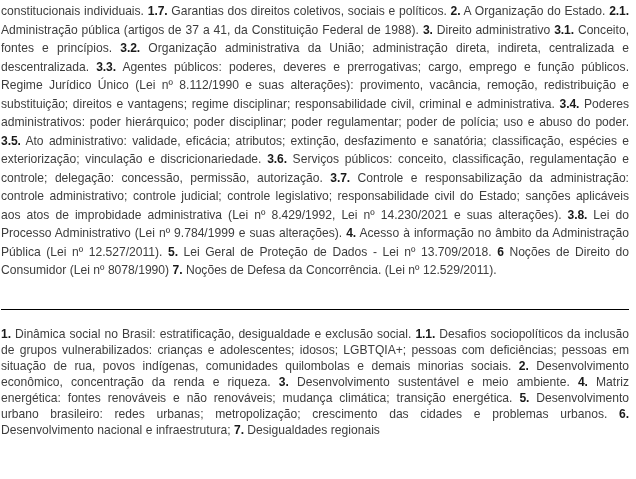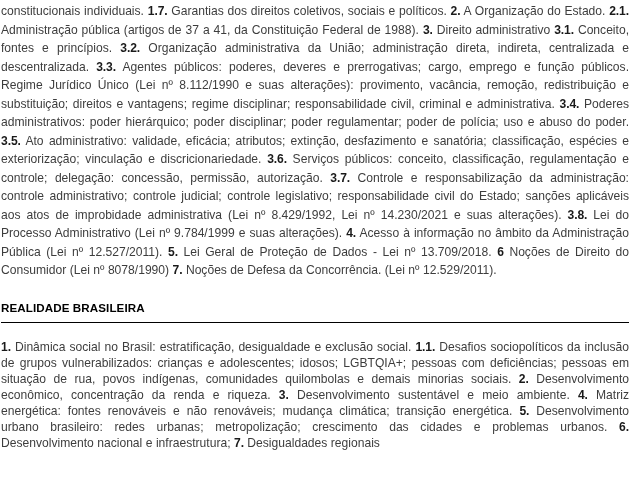--- a/index.html
+++ b/index.html
@@ -70,21 +70,20 @@
 </style>
 </head>
 <body>
 
 <div class="page">
 
   <p class="para first">constitucionais individuais. <b>1.7.</b> Garantias dos direitos coletivos, sociais e políticos. <b>2.</b> A Organização do Estado. <b>2.1.</b> Administração pública (artigos de 37 a 41, da Constituição Federal de 1988). <b>3.</b> Direito administrativo <b>3.1.</b> Conceito, fontes e princípios. <b>3.2.</b> Organização administrativa da União; administração direta, indireta, centralizada e descentralizada. <b>3.3.</b> Agentes públicos: poderes, deveres e prerrogativas; cargo, emprego e função públicos. Regime Jurídico Único (Lei nº 8.112/1990 e suas alterações): provimento, vacância, remoção, redistribuição e substituição; direitos e vantagens; regime disciplinar; responsabilidade civil, criminal e administrativa. <b>3.4.</b> Poderes administrativos: poder hierárquico; poder disciplinar; poder regulamentar; poder de polícia; uso e abuso do poder. <b>3.5.</b> Ato administrativo: validade, eficácia; atributos; extinção, desfazimento e sanatória; classificação, espécies e exteriorização; vinculação e discricionariedade. <b>3.6.</b> Serviços públicos: conceito, classificação, regulamentação e controle; delegação: concessão, permissão, autorização. <b>3.7.</b> Controle e responsabilização da administração: controle administrativo; controle judicial; controle legislativo; responsabilidade civil do Estado; sanções aplicáveis aos atos de improbidade administrativa (Lei nº 8.429/1992, Lei nº 14.230/2021 e suas alterações). <b>3.8.</b> Lei do Processo Administrativo (Lei nº 9.784/1999 e suas alterações). <b>4.</b> Acesso à informação no âmbito da Administração Pública (Lei nº 12.527/2011). <b>5.</b> Lei Geral de Proteção de Dados - Lei nº 13.709/2018. <b>6</b> Noções de Direito do Consumidor (Lei nº 8078/1990) <b>7.</b> Noções de Defesa da Concorrência. (Lei nº 12.529/2011).</p>
 
   <div class="head-spacer-top"></div>
 
-  <div class="section-head">REALIDADE BRASILEIRA</div>
 
   <div class="head-spacer-bottom"></div>
 
   <hr class="rule">
 
   <div class="rule-gap"></div>
 
   <p class="para second"><b>1.</b> Dinâmica social no Brasil: estratificação, desigualdade e exclusão social. <b>1.1.</b> Desafios sociopolíticos da inclusão de grupos vulnerabilizados: crianças e adolescentes; idosos; LGBTQIA+; pessoas com deficiências; pessoas em situação de rua, povos indígenas, comunidades quilombolas e demais minorias sociais. <b>2.</b> Desenvolvimento econômico, concentração da renda e riqueza. <b>3.</b> Desenvolvimento sustentável e meio ambiente. <b>4.</b> Matriz energética: fontes renováveis e não renováveis; mudança climática; transição energética. <b>5.</b> Desenvolvimento urbano brasileiro: redes urbanas; metropolização; crescimento das cidades e problemas urbanos. <b>6.</b> Desenvolvimento nacional e infraestrutura; <b>7.</b> Desigualdades regionais</p>
 
 </div>

